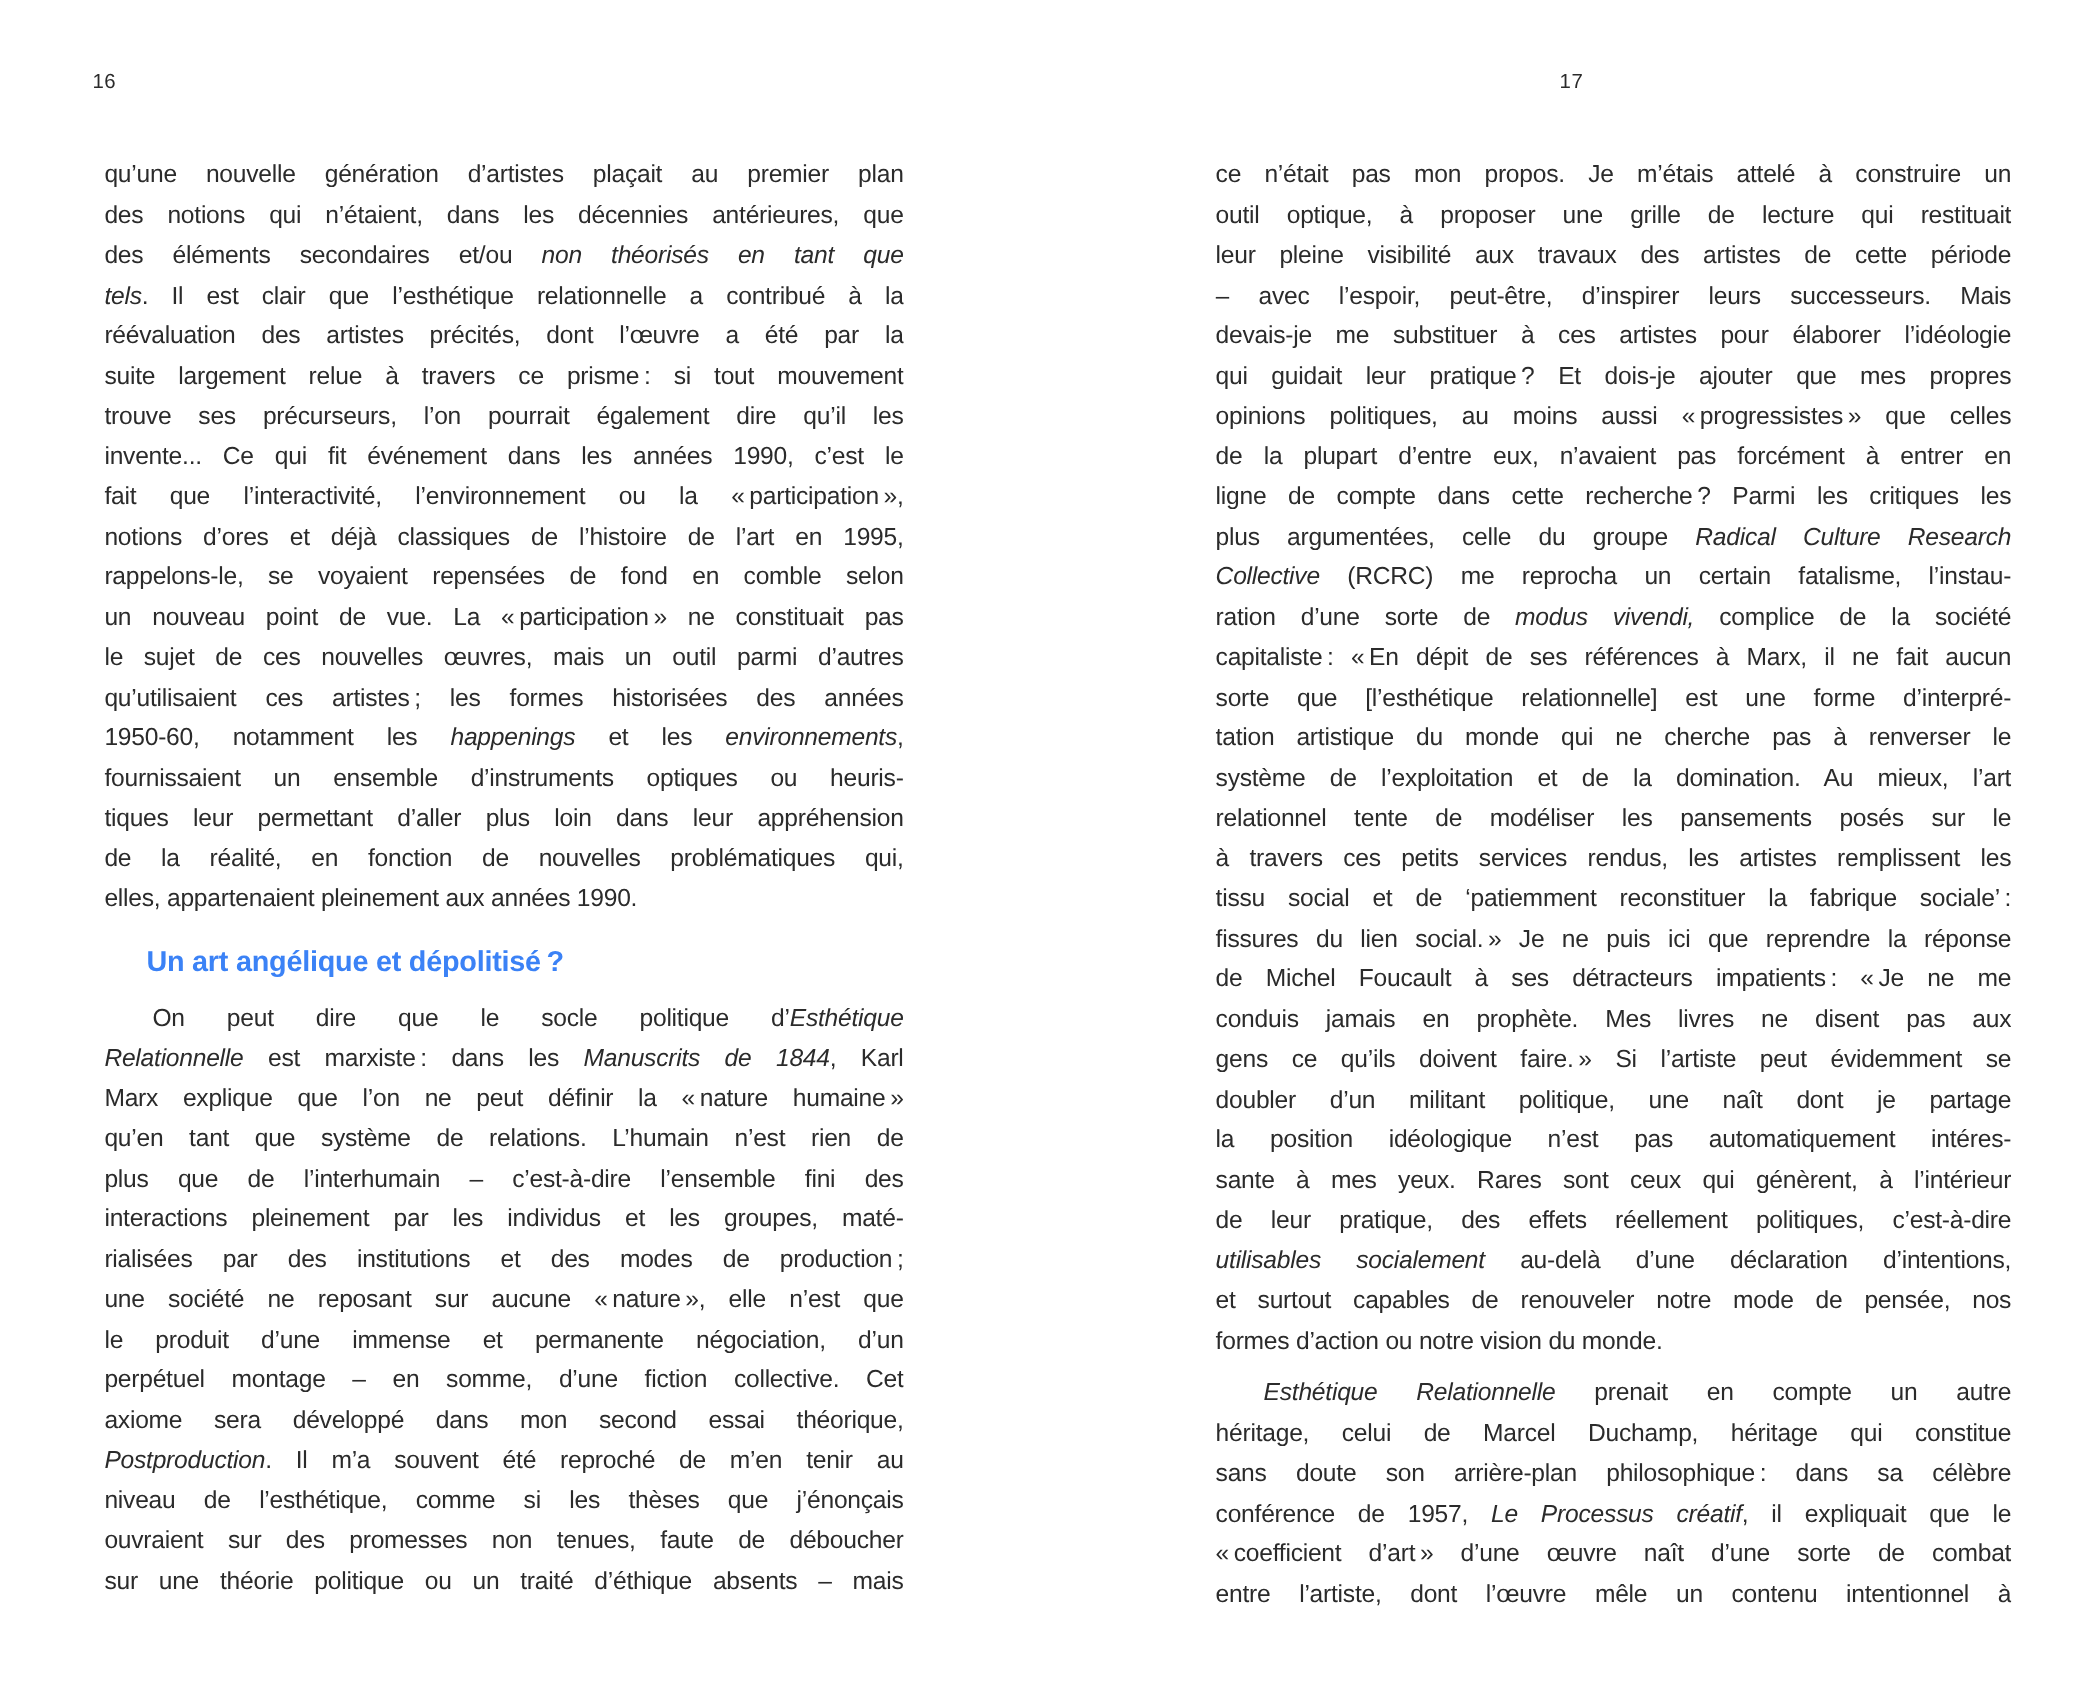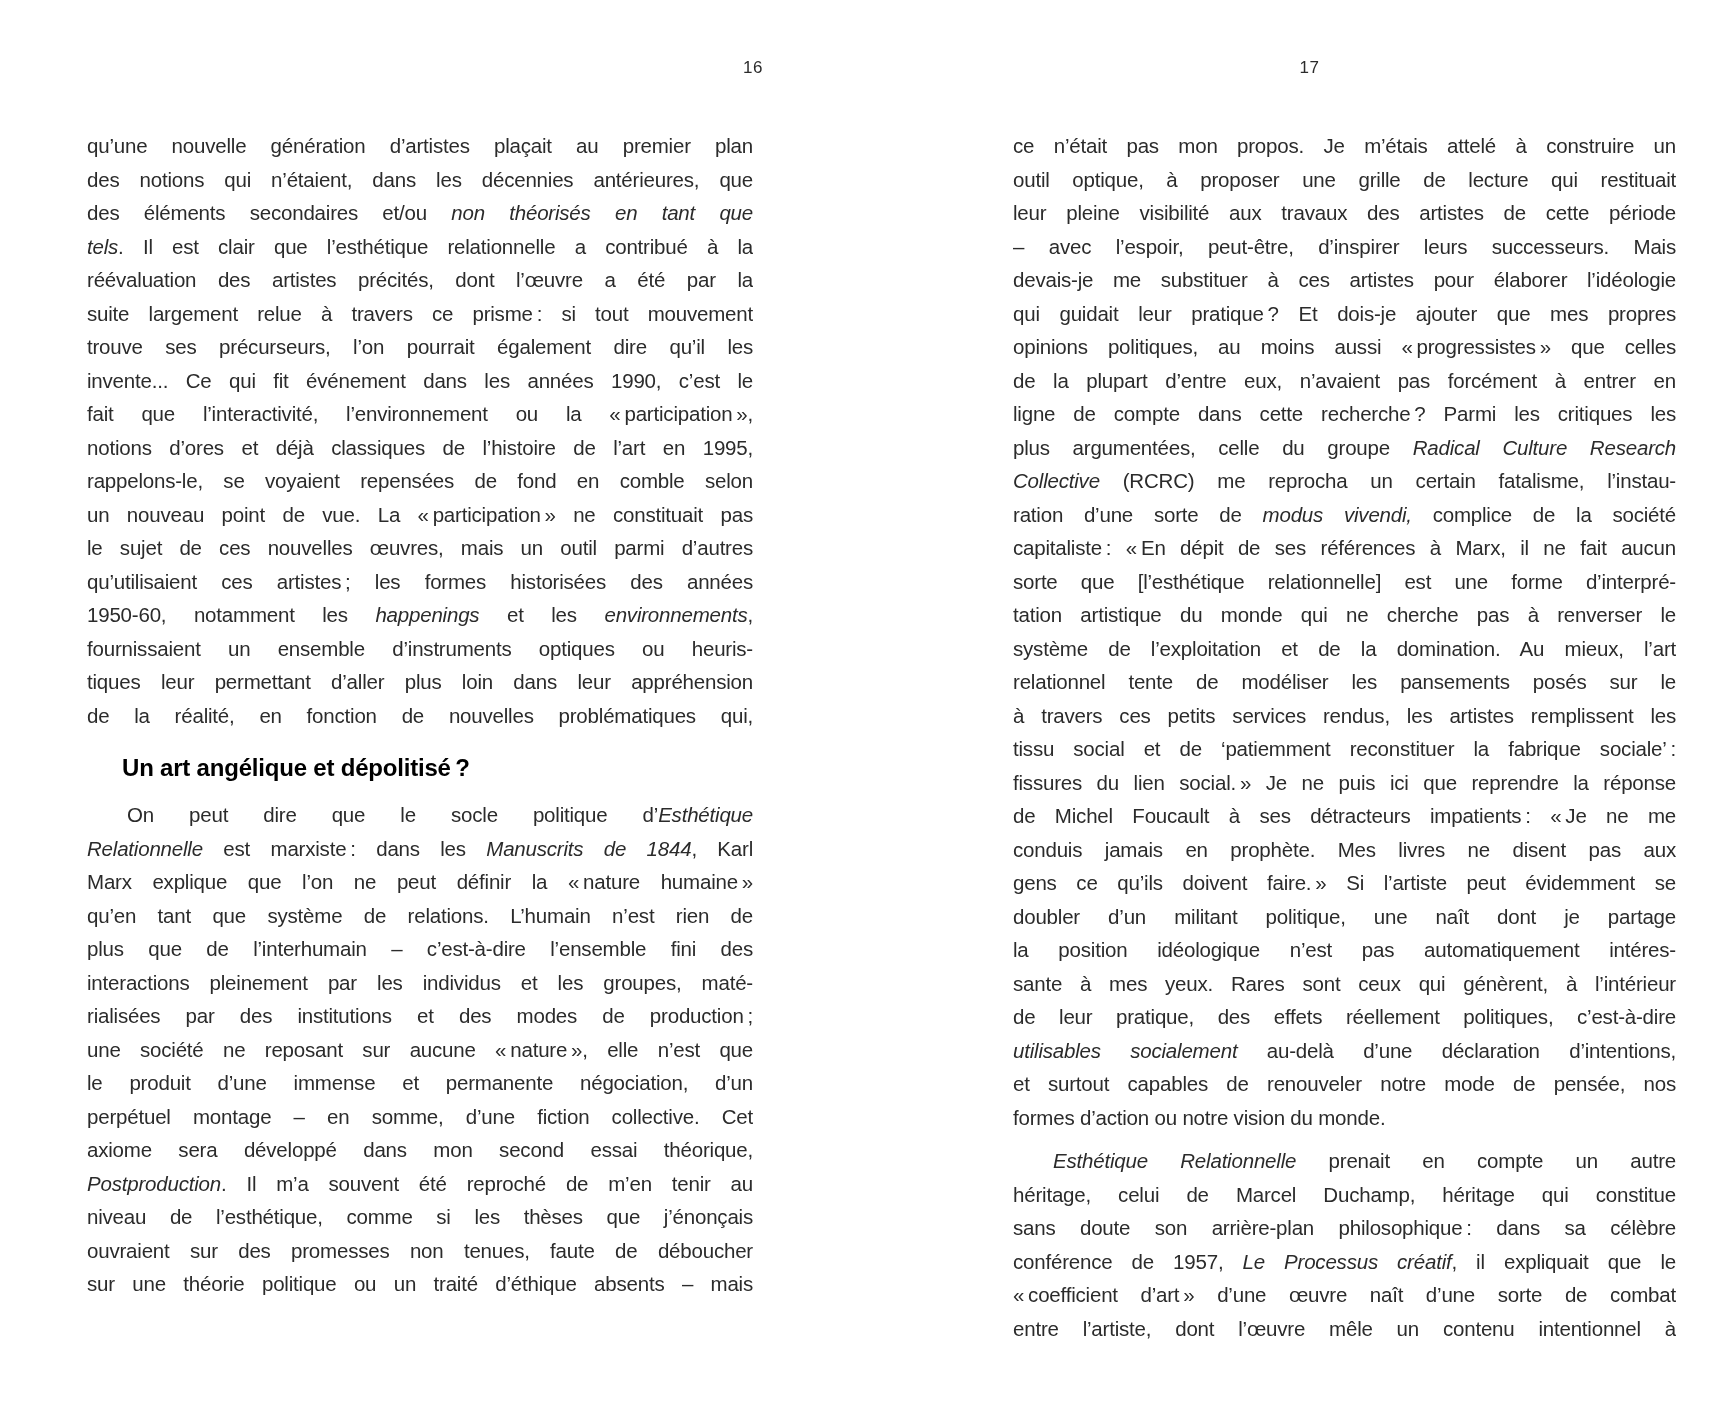--- a/index.html
+++ b/index.html
@@ -16,21 +16,21 @@
     color: #2b2b2b;
     overflow: hidden;
   }
   .pagenum {
     position: absolute;
     top: 58px;
     font-size: 17px;
     letter-spacing: 0.5px;
     color: #2b2b2b;
   }
-  .pagenum.left  { left: 77px;  width: 686px; text-align: right; }
+  .pagenum.left  { left: 77px;  width: 686px; }
   .pagenum.right { left: 968px; width: 683px; text-align: center; }
   .column {
     position: absolute;
     top: 119px;
   }
   .column.left  { left: 77px;  width: 686px; }
   .column.right { left: 1003px; width: 683px; }
   .para { margin: 10px; }
   .line {
     height: 33.5px;
@@ -52,21 +52,21 @@
   .line.end::after { content: none; }
   .line.indent { text-indent: 40px; }
   .it { font-style: italic; }
   .heading {
     font-size: 24px;
     font-weight: bold;
     line-height: 40px;
     letter-spacing: -0.2px;
     margin: 16px 0 8px 0;
     text-indent: 45px;
-    color: #000000;
+    color: #3b82f6;
     height: 40px;
     overflow: hidden;
   }
 </style>
 </head>
 <body>
 
 <div class="spread">
   <div class="pagenum left">16</div>
   <div class="pagenum right">17</div>
@@ -84,20 +84,21 @@
         <div class="line">fait que l’interactivité, l’environnement ou la « participation »,</div>
         <div class="line">notions d’ores et déjà classiques de l’histoire de l’art en 1995,</div>
         <div class="line">rappelons-le, se voyaient repensées de fond en comble selon</div>
         <div class="line">un nouveau point de vue. La « participation » ne constituait pas</div>
         <div class="line">le sujet de ces nouvelles œuvres, mais un outil parmi d’autres</div>
         <div class="line">qu’utilisaient ces artistes ; les formes historisées des années</div>
         <div class="line">1950-60, notamment les <span class="it">happenings</span> et les <span class="it">environnements</span>,</div>
         <div class="line">fournissaient un ensemble d’instruments optiques ou heuris-</div>
         <div class="line">tiques leur permettant d’aller plus loin dans leur appréhension</div>
         <div class="line">de la réalité, en fonction de nouvelles problématiques qui,</div>
+        <div class="line end">elles, appartenaient pleinement aux années 1990.</div>
       </div>
       <div class="heading">Un art angélique et dépolitisé ?</div>
       <div class="para">
         <div class="line indent">On peut dire que le socle politique d’<span class="it">Esthétique</span></div>
         <div class="line"><span class="it">Relationnelle</span> est marxiste : dans les <span class="it">Manuscrits de 1844</span>, Karl</div>
         <div class="line">Marx explique que l’on ne peut définir la « nature humaine »</div>
         <div class="line">qu’en tant que système de relations. L’humain n’est rien de</div>
         <div class="line">plus que de l’interhumain – c’est-à-dire l’ensemble fini des</div>
         <div class="line">interactions pleinement par les individus et les groupes, maté-</div>
         <div class="line">rialisées par des institutions et des modes de production ;</div>

